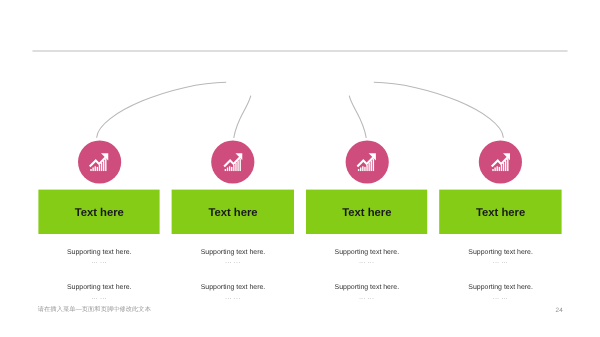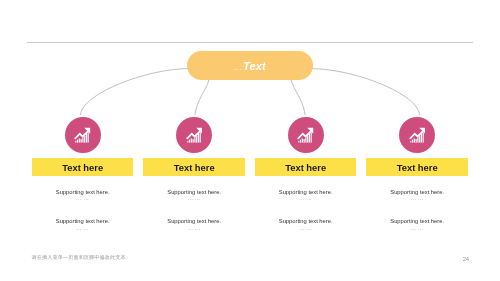--- a/index.html
+++ b/index.html
@@ -23,21 +23,21 @@
 
   
   svg.links{position:absolute;left:0;top:0;width:500px;height:281px;}
 
   
   .circle{position:absolute;width:36.4px;height:36.4px;border-radius:50%;background:#CE4D7C;}
   .circle > .ico{position:absolute;left:9.6px;top:10.4px;line-height:0;}
 
   
   .card{position:absolute;width:101.6px;top:158px;}
-  .titlebox{height:18px;background:#fde047;display:flex;align-items:center;justify-content:center;}
+  .titlebox{height:37px;background:#84cc16;display:flex;align-items:center;justify-content:center;}
   .titlebox .t{font-size:9.4px;font-weight:bold;color:#1a1a1a;white-space:nowrap;}
   .row{text-align:center;}
   .row.r0{margin-top:12.5px;}
   .row.r1{margin-top:17.5px;}
   .sup{font-size:5.8px;color:#333333;white-space:nowrap;}
   .supd{font-size:4.6px;color:#6f6f6f;letter-spacing:.55px;margin-top:1.4px;white-space:nowrap;}
 
   
   .footer{position:absolute;left:31.5px;top:254.2px;font-size:5.2px;color:#9b9b9b;letter-spacing:.05px;white-space:nowrap;}
   .pageno{position:absolute;left:463px;top:255.5px;font-size:5.3px;color:#8f8f8f;}
@@ -49,23 +49,20 @@
 
   <div class="topline"></div>
 
   <svg class="links" viewBox="0 0 500 281" aria-hidden="true">
     <path d="M188.5,68.6 C145,69 82,94 80.5,114.8" fill="none" stroke="#b8b8b8" stroke-width="0.9"></path>
     <path d="M209,79.6 C206,91 197.5,98 194.8,115" fill="none" stroke="#b8b8b8" stroke-width="0.9"></path>
     <path d="M291,79.6 C294,91 302.5,98 305.2,115" fill="none" stroke="#b8b8b8" stroke-width="0.9"></path>
     <path d="M311.5,68.6 C355,69 418,94 419.5,114.8" fill="none" stroke="#b8b8b8" stroke-width="0.9"></path>
   </svg>
 
-  <div class="hub">
-    <span class="hub-text"><span class="hub-dots">...</span><span class="hub-title">Text</span></span>
-  </div>
 
   <div id="nodes">
       <div class="circle" style="left: 64.5px; top: 116.8px;">
         <span class="ico"><svg width="16.6" height="15.6" viewBox="0 0 66 62">
             <g fill="#fff">
               <rect x="5" y="55" width="4.6" height="7"></rect>
               <rect x="12" y="50" width="4.6" height="12"></rect>
               <rect x="19" y="46" width="4.6" height="16"></rect>
               <rect x="26" y="48" width="4.6" height="14"></rect>
               <rect x="33" y="41" width="4.6" height="21"></rect>

